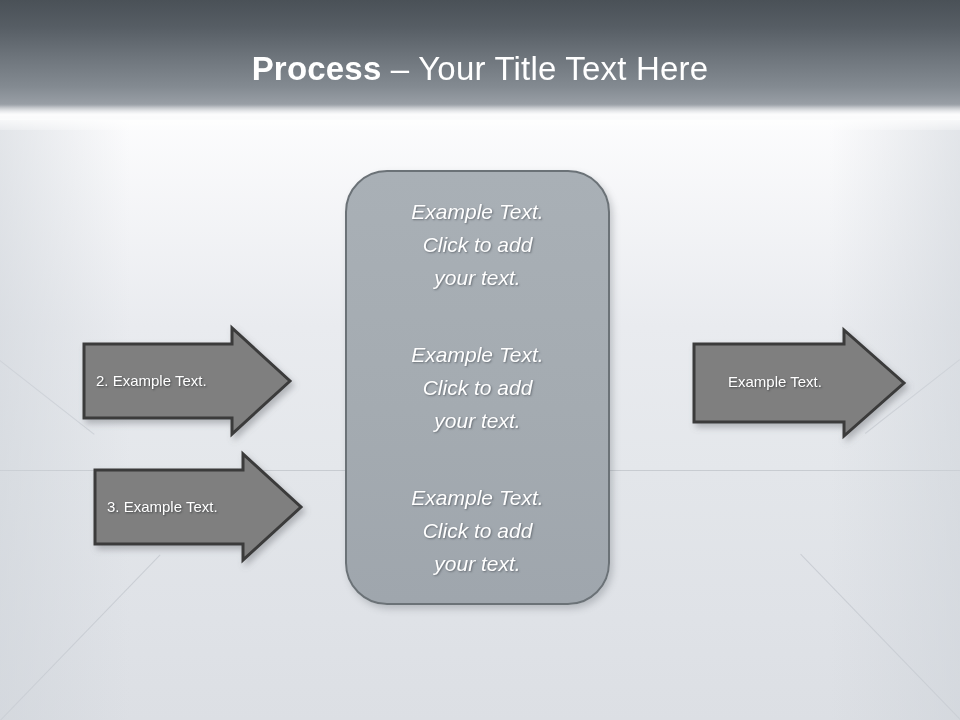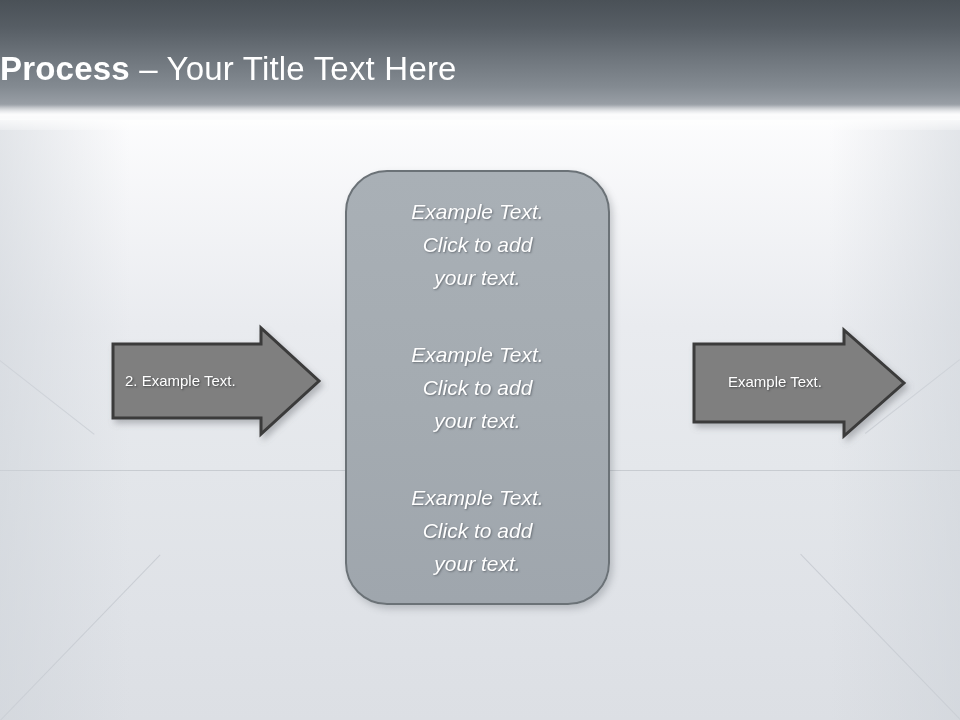--- a/index.html
+++ b/index.html
@@ -131,21 +131,21 @@
     width: 960px;
     height: 26px;
     background: linear-gradient(180deg, rgba(255,255,255,0.0) 0%, rgba(255,255,255,0.95) 42%, rgba(255,255,255,0.25) 100%);
     pointer-events: none;
   }
   .title {
     position: absolute;
     left: 0;
     top: 49px;
     width: 960px;
-    text-align: left;
+    text-align: center;
     color: #ffffff;
     font-size: 33px;
     line-height: 40px;
     white-space: nowrap;
     letter-spacing: 0.2px;
   }
   .title-strong { font-weight: bold; }
   .title-rest   { font-weight: normal; }
 
   
@@ -159,21 +159,21 @@
     color: #ffffff;
     font-size: 15px;
     line-height: 18px;
     white-space: nowrap;
     text-shadow: 1px 1px 2px rgba(40,43,46,0.65);
     pointer-events: none;
   }
 
   
   #arrow-1 { left: 93px;  top: 200px; }
-  #arrow-2 { left: 111px;  top: 326px; text-decoration: underline; }
+  #arrow-2 { left: 82px;  top: 326px; text-decoration: underline; }
   #arrow-3 { left: 93px;  top: 452px; }
   #arrow-1 .arrow-label,
   #arrow-2 .arrow-label,
   #arrow-3 .arrow-label { left: 14px; top: 46px; }
 
   
   #arrow-out { left: 692px; top: 328px; }
   #arrow-out .arrow-label { left: 36px; top: 45px; }
 
   
@@ -232,20 +232,31 @@
       <defs>
         <filter id="ashadow2" x="-20%" y="-20%" width="150%" height="150%">
           <feDropShadow dx="3" dy="4" stdDeviation="3" flood-color="#6d7277" flood-opacity="0.45"></feDropShadow>
         </filter>
       </defs>
       <polygon points="2,18 150,18 150,2 208,55 150,108 150,92 2,92" fill="#7f7f7f" stroke="#3b3b3b" stroke-width="3" stroke-linejoin="miter" filter="url(#ashadow2)"></polygon>
     </svg>
     <span class="arrow-label">2. Example Text.</span>
   </div>
 
+  <div class="arrow" id="arrow-3">
+    <svg width="210" height="110" viewBox="0 0 210 110">
+      <defs>
+        <filter id="ashadow3" x="-20%" y="-20%" width="150%" height="150%">
+          <feDropShadow dx="3" dy="4" stdDeviation="3" flood-color="#6d7277" flood-opacity="0.45"></feDropShadow>
+        </filter>
+      </defs>
+      <polygon points="2,18 150,18 150,2 208,55 150,108 150,92 2,92" fill="#7f7f7f" stroke="#3b3b3b" stroke-width="3" stroke-linejoin="miter" filter="url(#ashadow3)"></polygon>
+    </svg>
+    <span class="arrow-label">3. Example Text.</span>
+  </div>
 
   <div class="center-box">
     <div class="center-para">Example Text.
 Click  to add
 your text.</div>
     <div class="center-para">Example Text.
 Click  to add
 your text.</div>
     <div class="center-para">Example Text.
 Click  to add

